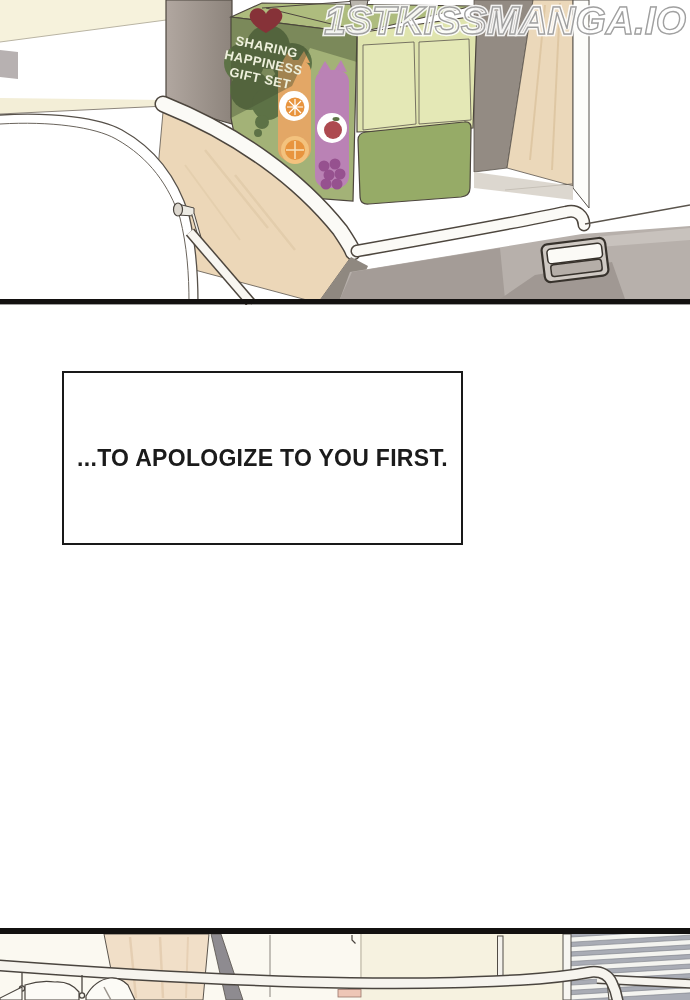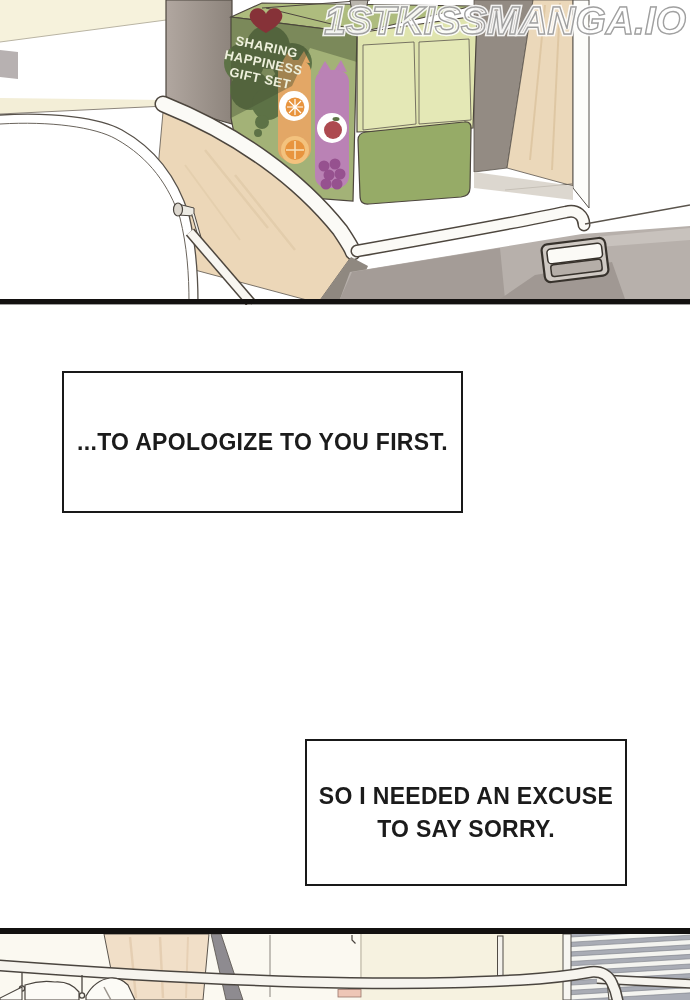--- a/index.html
+++ b/index.html
@@ -6,21 +6,21 @@
   #page{position:relative;width:690px;height:1000px;background:#ffffff;overflow:hidden;
         font-family:"Liberation Sans",sans-serif;}
   .panel-svg{position:absolute;left:0;display:block;}
   #panel1{top:0;}
   #panel2{top:925px;}
   #watermark-svg{position:absolute;top:-4px;left:0;pointer-events:none;}
   .narration{position:absolute;background:#ffffff;border:2.5px solid #191919;
              display:flex;flex-direction:column;align-items:center;justify-content:center;
              color:#1b1b1b;font-weight:bold;font-size:23px;letter-spacing:.3px;
              text-align:center;box-sizing:border-box;line-height:33px;}
-  #narration1{left:62px;top:371px;width:401px;height:142px;}
+  #narration1{left:62px;top:371px;width:401px;height:174px;}
   #narration2{left:305px;top:739px;width:322px;height:147px;}
 </style>
 </head>
 <body>
 
 <div id="page">
 
   <svg id="panel1" class="panel-svg" width="690" height="305" viewBox="0 0 690 305">
     <rect width="690" height="305" fill="#ffffff"></rect>
 
@@ -172,24 +172,20 @@
     <g font-family="Liberation Sans, sans-serif" font-size="39" font-weight="bold" font-style="italic" text-anchor="end" letter-spacing="0">
       <text x="686" y="38" fill="none" stroke="#ffffff" stroke-width="4.5" opacity="0.9">1STKISSMANGA.IO</text>
       <text x="686" y="38" fill="rgba(255,255,255,0.12)" stroke="#9a9a9a" stroke-width="1.4" paint-order="stroke">1STKISSMANGA.IO</text>
     </g>
   </svg>
 
   <div id="narration1" class="narration">
     <span>...TO APOLOGIZE TO YOU FIRST.</span>
   </div>
 
-  <div id="narration2" class="narration">
-    <span>SO I NEEDED AN EXCUSE</span>
-    <span>TO SAY SORRY.</span>
-  </div>
 
   <svg id="panel2" class="panel-svg" width="690" height="75" viewBox="0 0 690 75">
     <rect width="690" height="75" fill="#ffffff"></rect>
 
     <rect x="0" y="8" width="363" height="67" fill="#fbf9f1"></rect>
     <rect x="360" y="8" width="210" height="67" fill="#f6f2e0"></rect>
     <line x1="361" y1="9" x2="361" y2="54" stroke="#b3ad9d" stroke-width="1"></line>
     <line x1="270" y1="10" x2="270" y2="72" stroke="#8a857e" stroke-width="1"></line>
 
     <polygon points="104,9 209,9 203,75 117,75" fill="#f1dfc8" stroke="#5a544c" stroke-width="1"></polygon>

